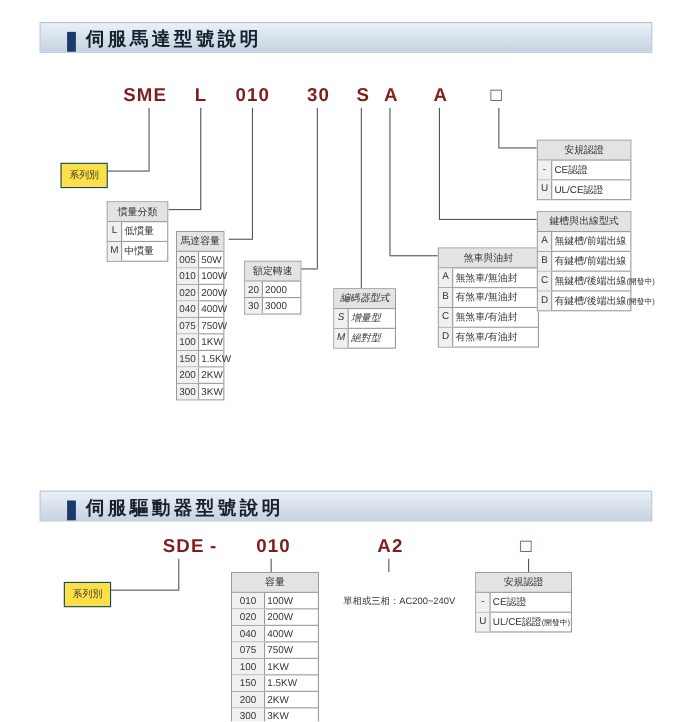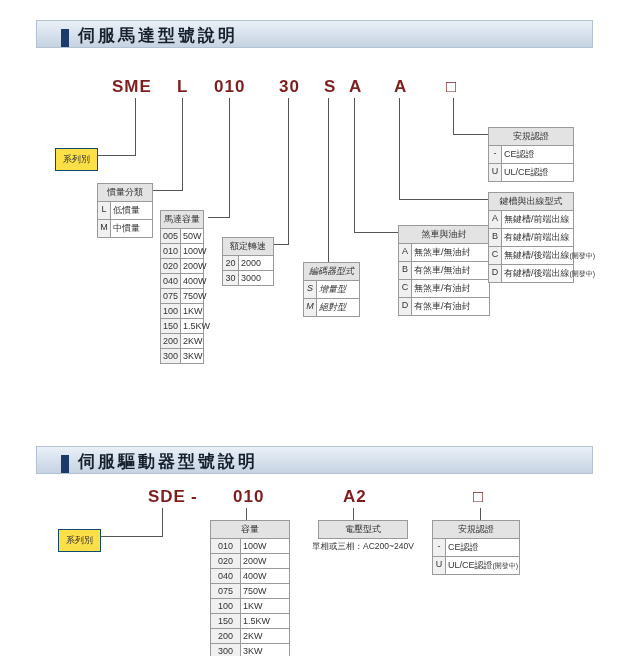--- a/index.html
+++ b/index.html
@@ -274,23 +274,20 @@
           <div class="tkey">200</div>
           <div class="tval">2KW</div>
         </div>
         <div class="trow">
           <div class="tkey">300</div>
           <div class="tval">3KW</div>
         </div>
       </div>
   </div>
 
-  <div class="mtable" style="left:318px;top:520px;width:90px;">
-    <div class="thead" style="border-bottom:0;">電壓型式</div>
-  </div>
   <div class="note" style="left:312px;top:541px;">單相或三相：AC200~240V</div>
 
   <div class="mtable" style="left:432px;top:520px;width:88px;--kw:13px;">
     <div class="thead">安規認證</div>
     <div>
         <div class="trow">
           <div class="tkey">-</div>
           <div class="tval">CE認證</div>
         </div>
         <div class="trow">

